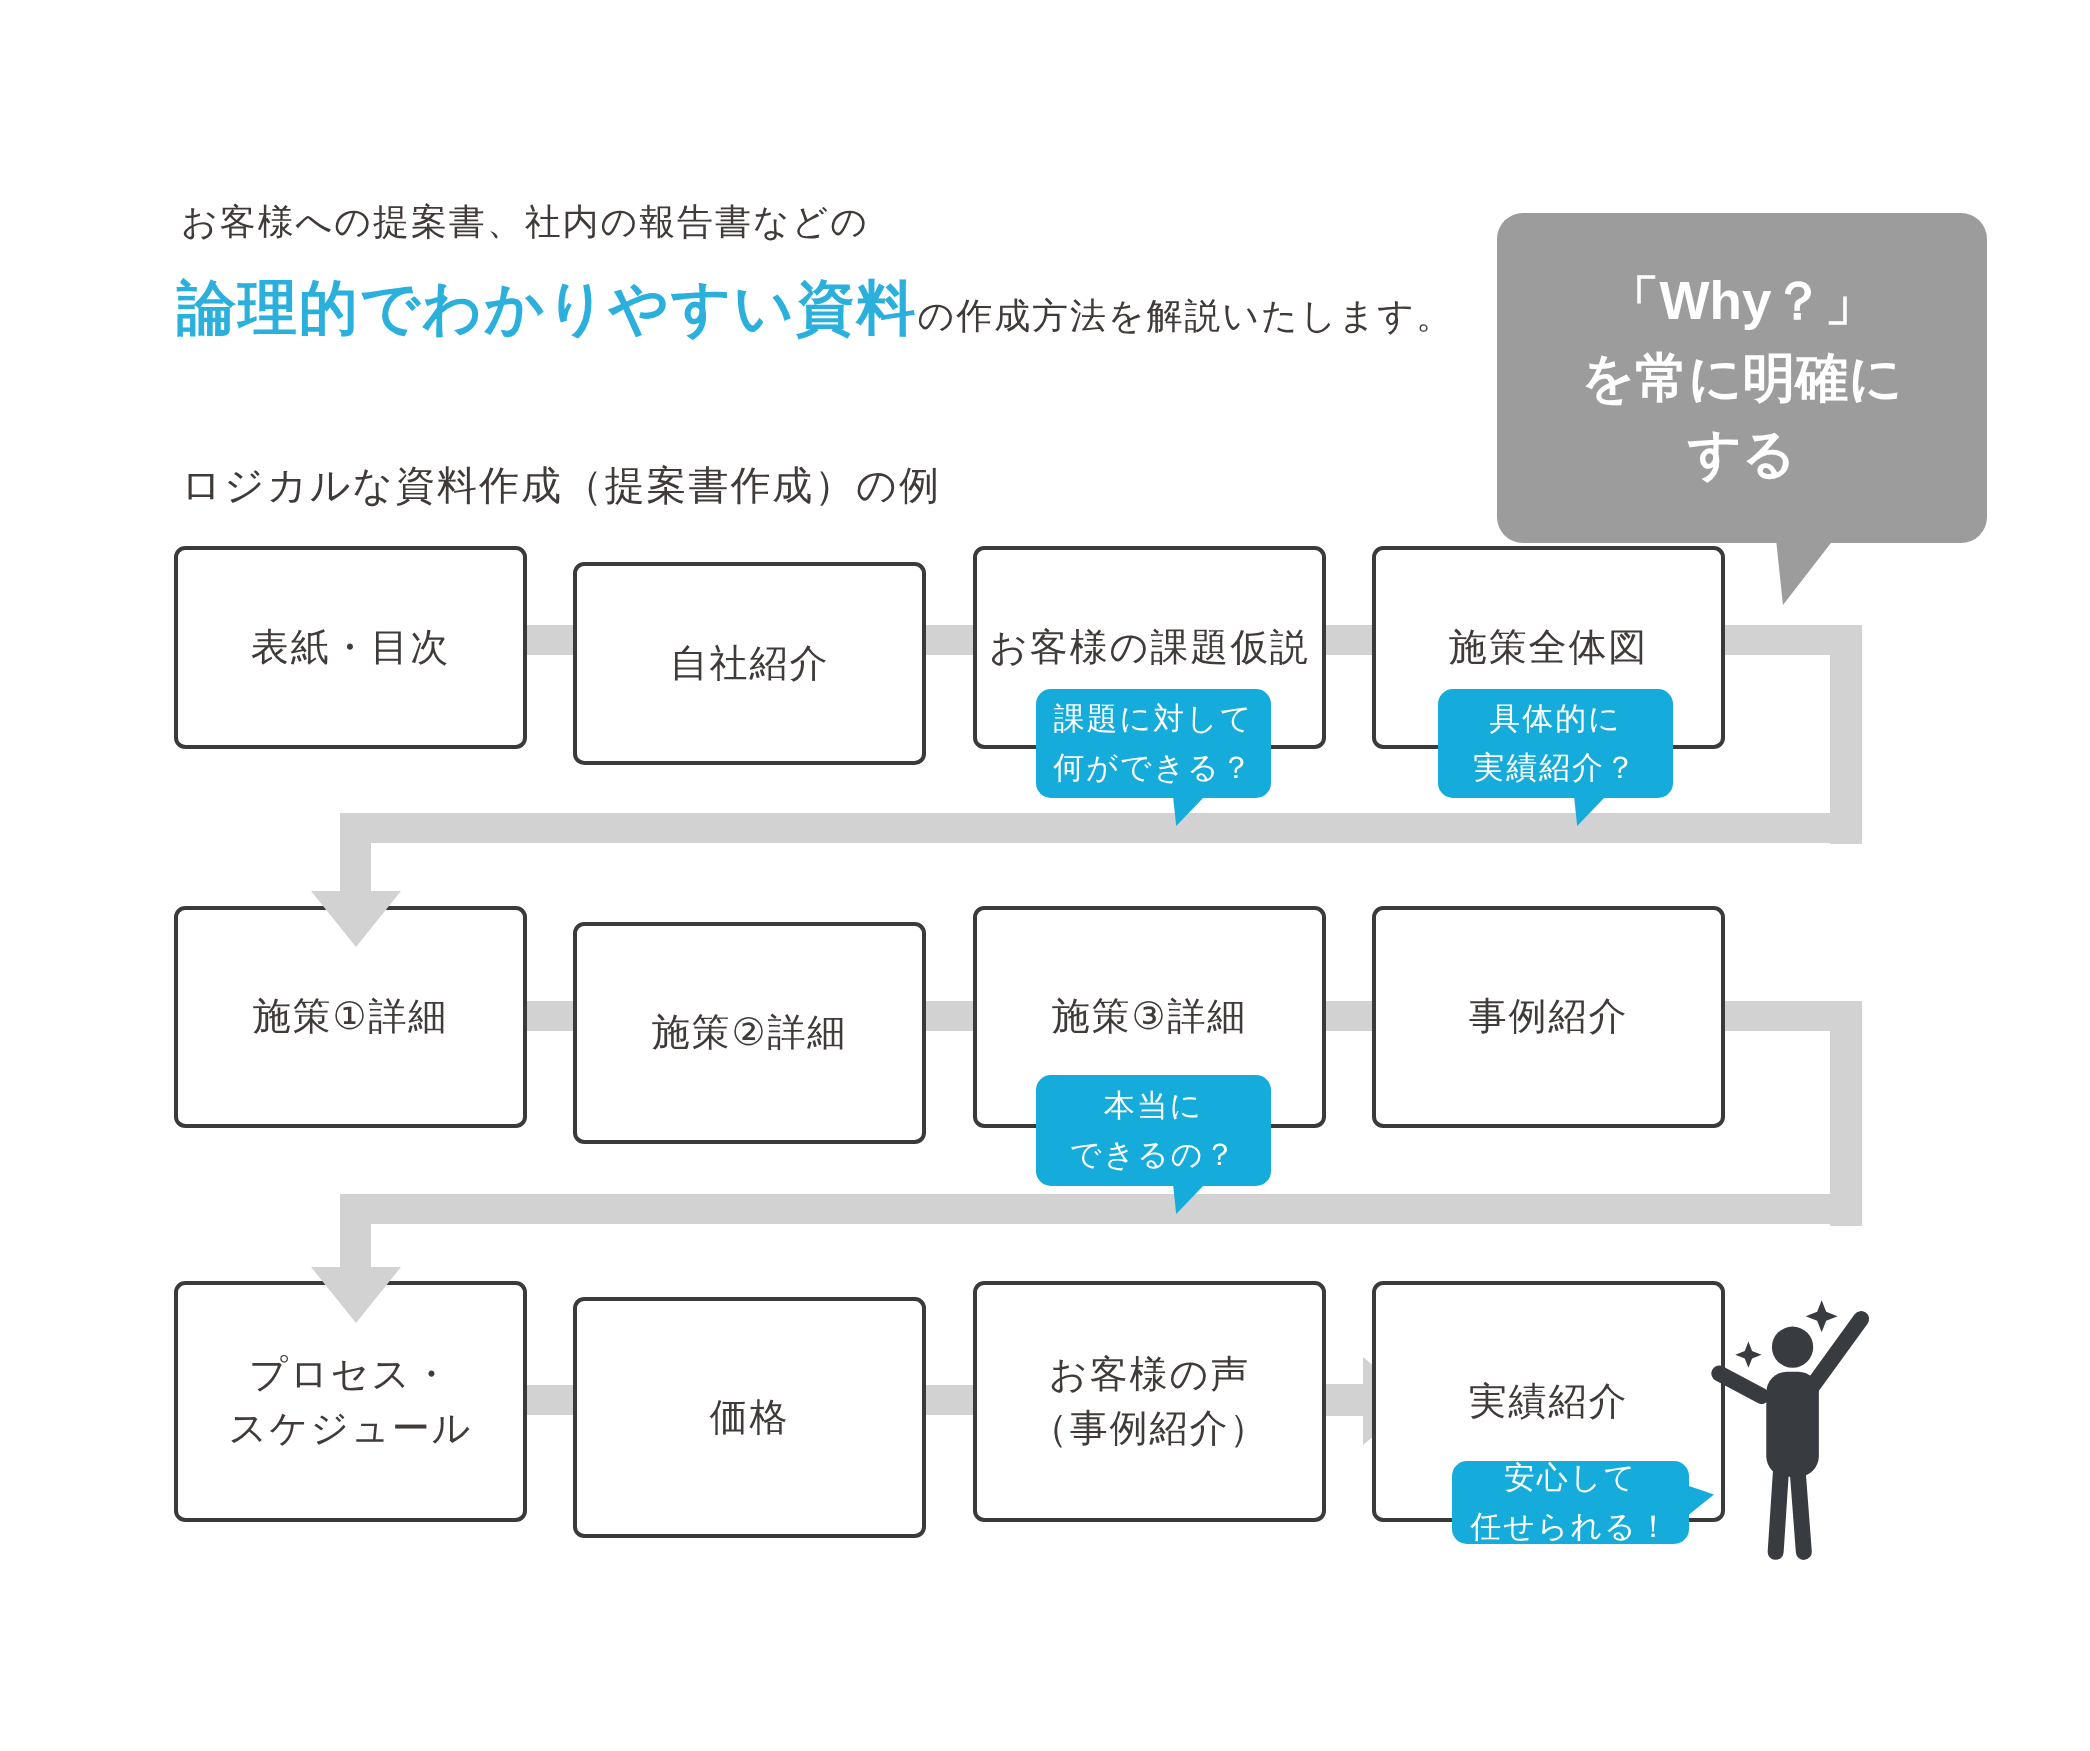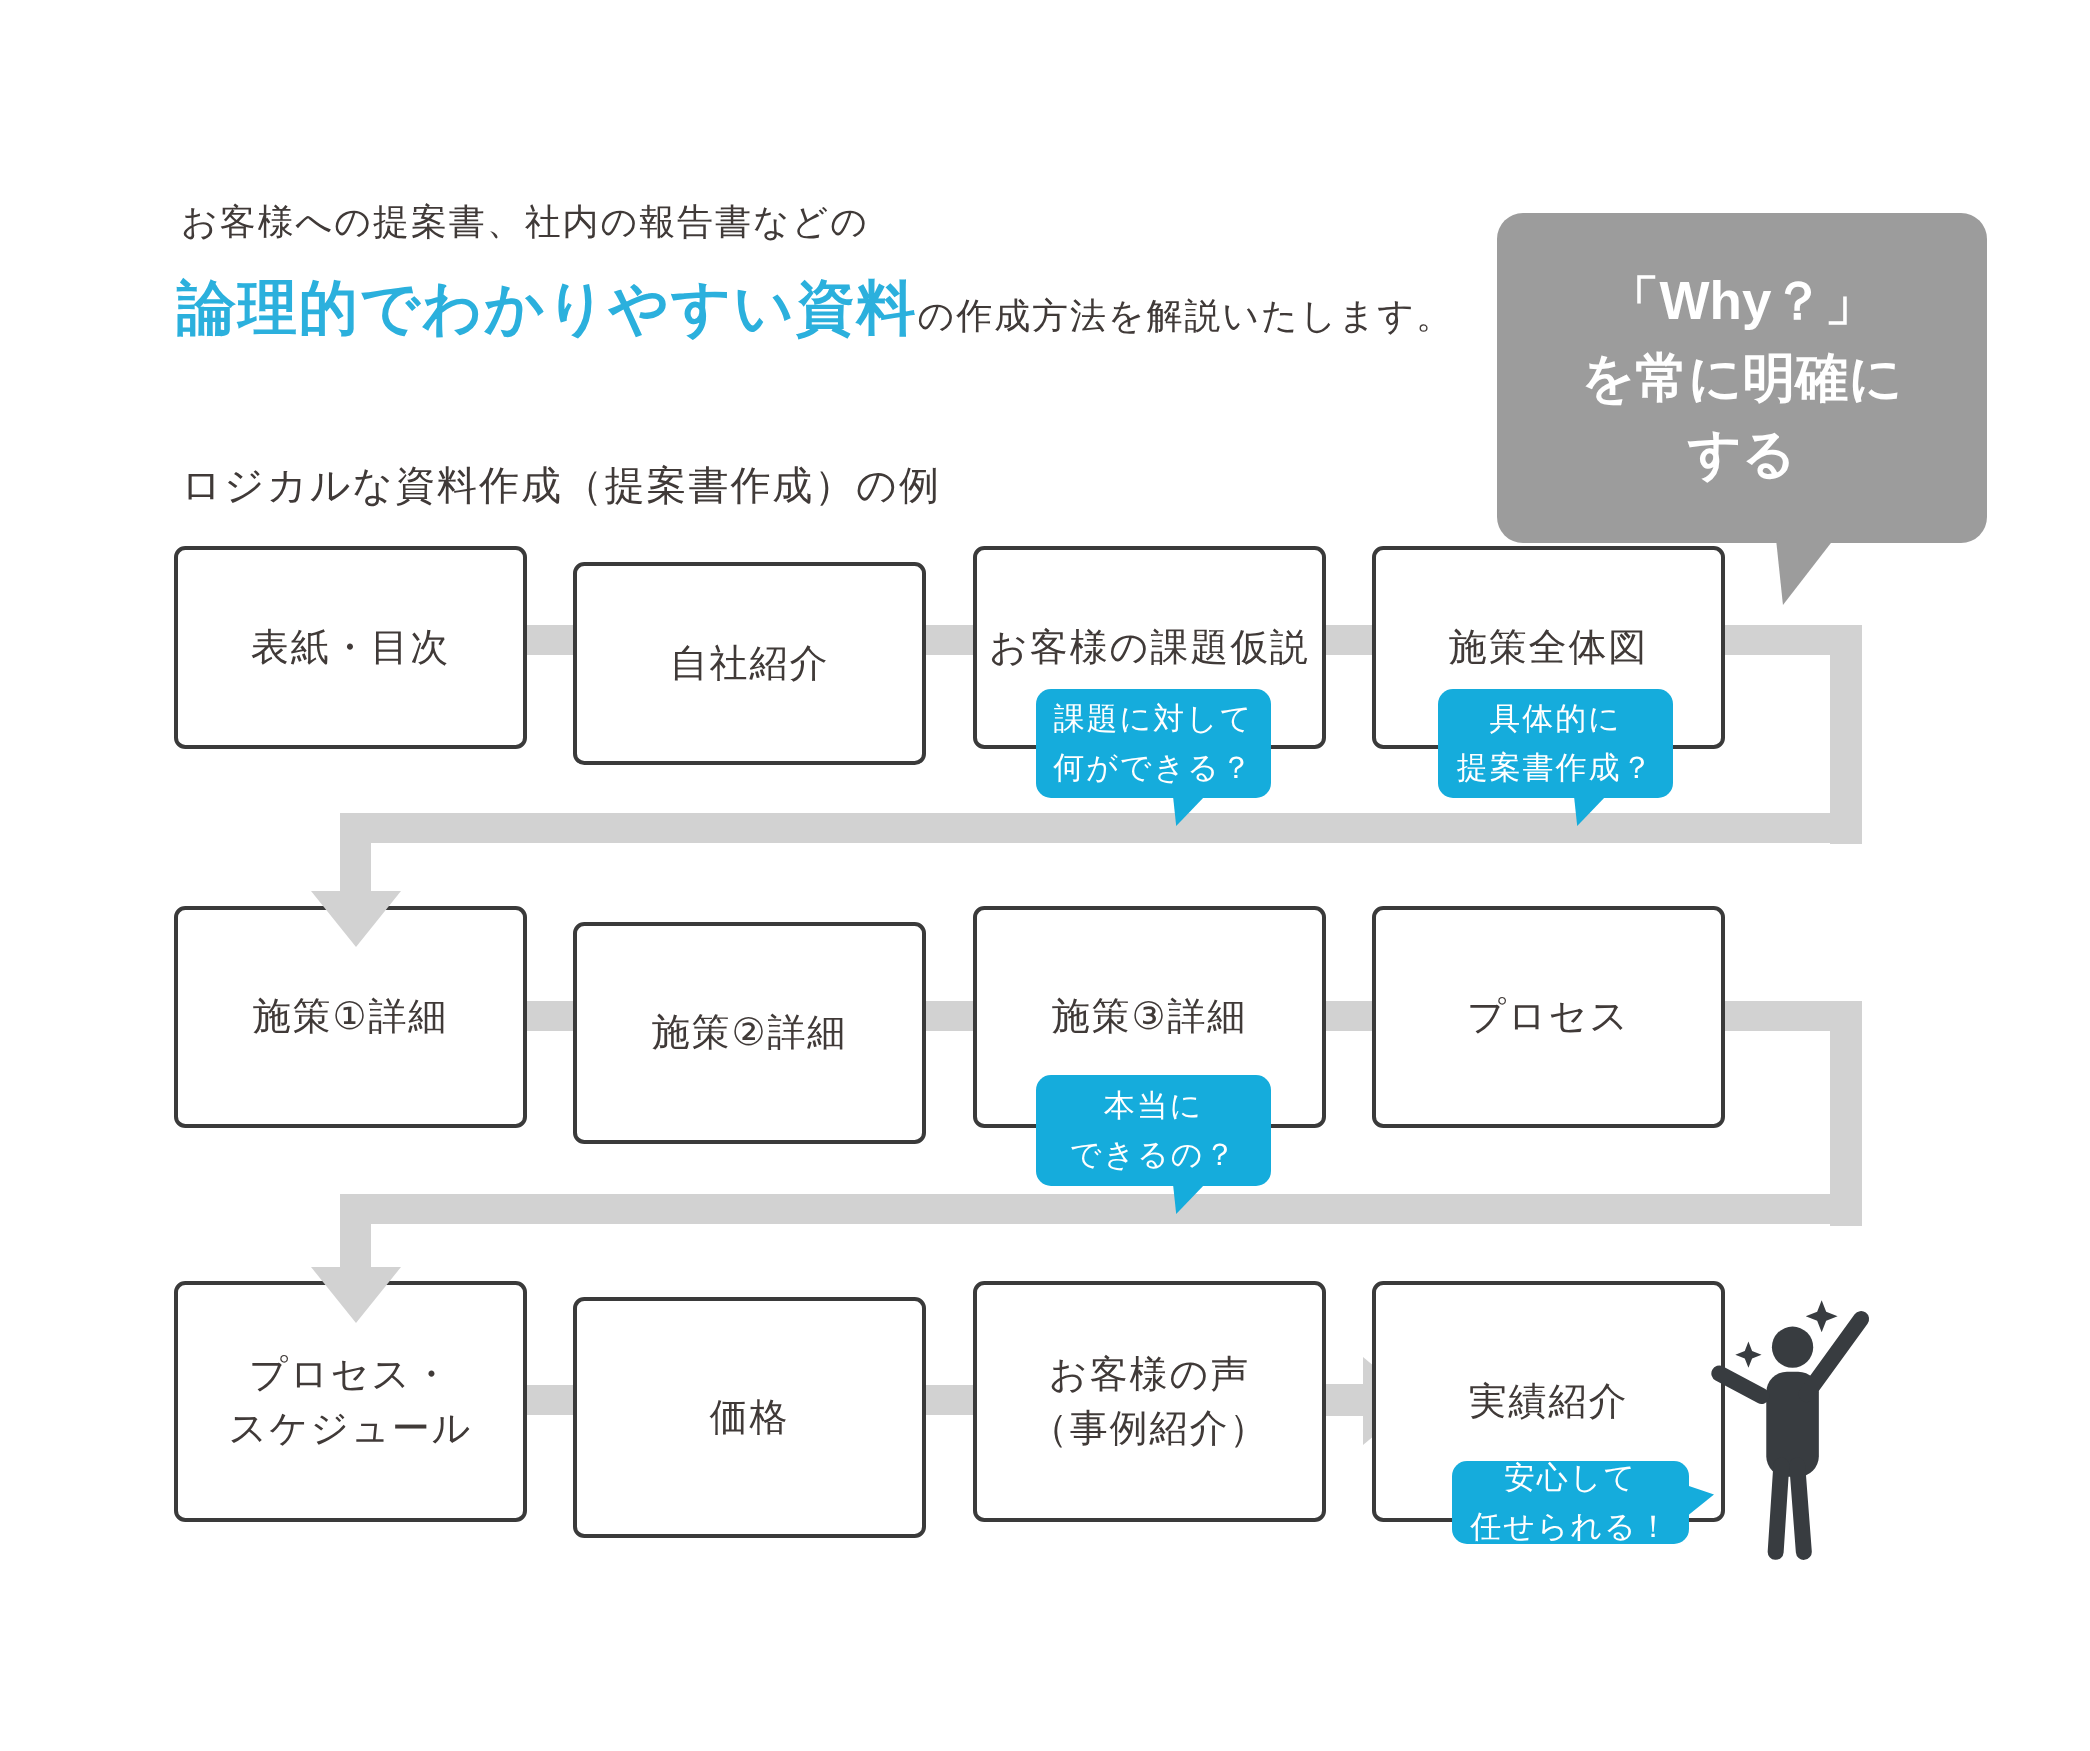--- a/index.html
+++ b/index.html
@@ -84,21 +84,21 @@
   <div class="abs bubble-tail"></div>
 
   <div class="abs box r1 c1">表紙・目次</div>
   <div class="abs box r1 c2">自社紹介</div>
   <div class="abs box r1 c3">お客様の課題仮説</div>
   <div class="abs box r1 c4">施策全体図</div>
 
   <div class="abs box r2 c1">施策①詳細</div>
   <div class="abs box r2 c2">施策②詳細</div>
   <div class="abs box r2 c3">施策③詳細</div>
-  <div class="abs box r2 c4">プロセス</div>
+  <div class="abs box r2 c4">事例紹介</div>
 
   <div class="abs box r3 c1">プロセス・
 スケジュール</div>
   <div class="abs box r3 c2">価格</div>
   <div class="abs box r3 c3">お客様の声
 （事例紹介）</div>
   <div class="abs box r3 c4">実績紹介</div>
 
   <div class="abs band" style="left:524px;top:625px;width:54px;height:30px;"></div>
   <div class="abs band" style="left:923px;top:625px;width:54px;height:30px;"></div>
@@ -124,21 +124,21 @@
   <div class="abs band" style="left:923px;top:1385px;width:54px;height:30px;"></div>
 
   <div class="abs band" style="left:1322px;top:1384px;width:45px;height:32px;"></div>
   <div class="abs arrow-right" style="left:1363px;top:1357px;width:53px;height:88px;"></div>
 
   <div class="abs callout co1">課題に対して
 何ができる？</div>
   <div class="abs tail-down td1"></div>
 
   <div class="abs callout co2">具体的に
-提案書作成？</div>
+実績紹介？</div>
   <div class="abs tail-down td2"></div>
 
   <div class="abs callout co3">本当に
 できるの？</div>
   <div class="abs tail-down td3"></div>
 
   <div class="abs callout co4">安心して
 任せられる！</div>
   <div class="abs tail-right"></div>
 

